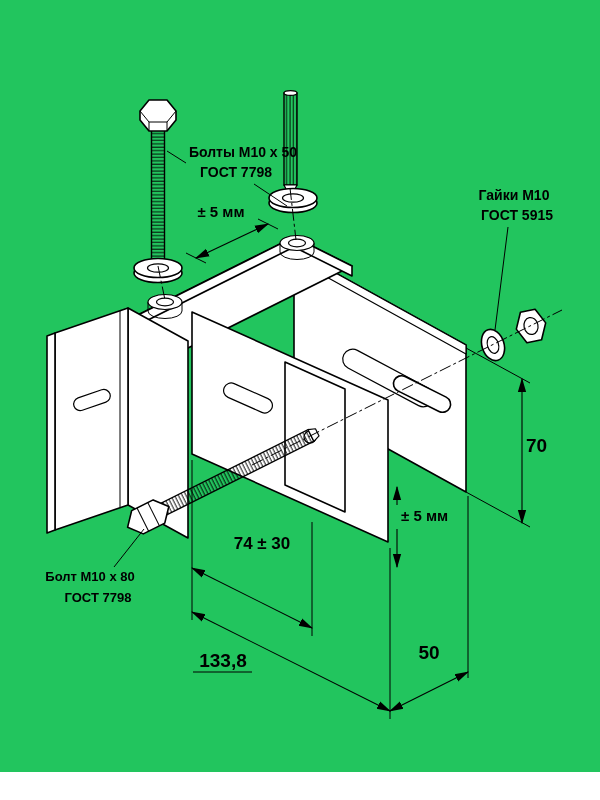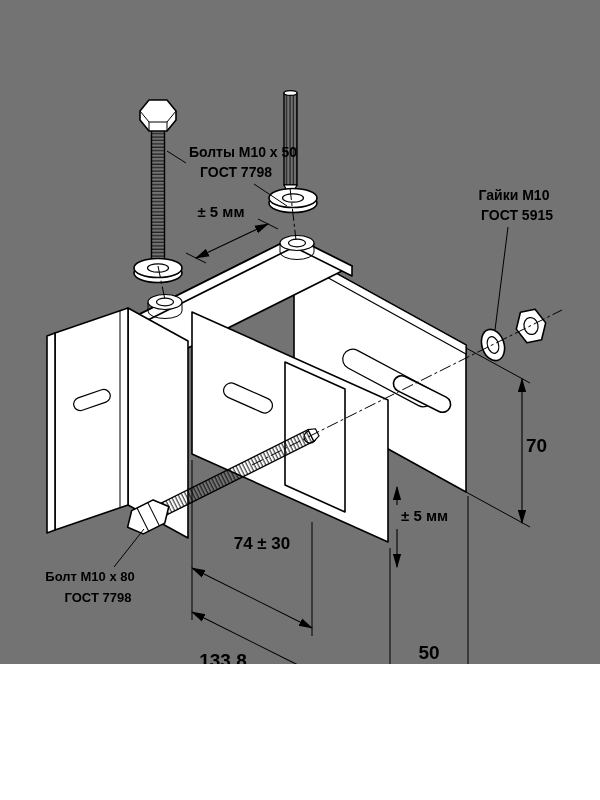--- a/index.html
+++ b/index.html
@@ -1,16 +1,16 @@
 <!DOCTYPE html>
 <html><head>
 <meta charset="utf-8">
 <style>
   html,body{margin:0;padding:0;background:#ffffff;}
-  #page{position:relative;width:600px;height:664px;background:#737373;overflow:hidden;}
+  #page{position:relative;width:600px;height:772px;background:#22c55e;overflow:hidden;}
   svg{display:block;}
   .part{fill:#ffffff;stroke:#000000;stroke-width:1.6;stroke-linejoin:round;}
   .part2{fill:#ffffff;stroke:#000000;stroke-width:1.2;stroke-linejoin:round;}
   .thin{stroke:#000000;stroke-width:1;fill:none;}
   .dim{stroke:#000000;stroke-width:1.1;fill:none;}
   .cl{stroke:#000000;stroke-width:1;fill:none;stroke-dasharray:12 3 3 3;}
   text{font-family:"Liberation Sans","DejaVu Sans",sans-serif;font-weight:bold;fill:#000000;}
   .lbl{font-size:14px;}
   .lbl-s{font-size:13px;}
   .dimtxt{font-size:19px;}

